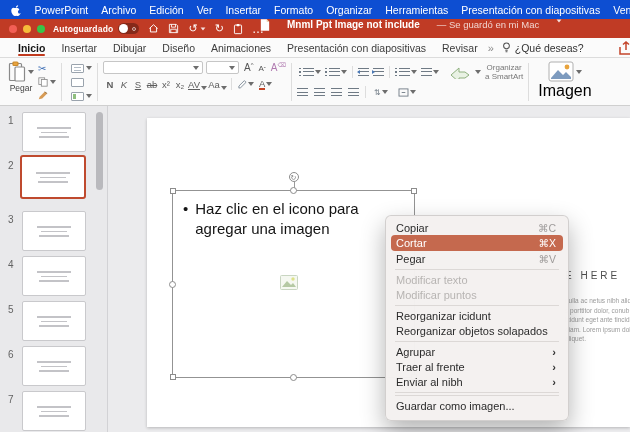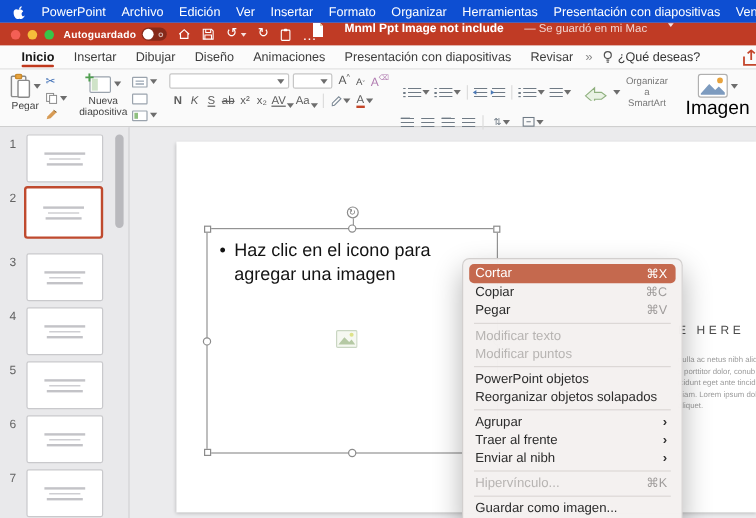--- a/index.html
+++ b/index.html
@@ -259,31 +259,20 @@
         <svg width="10" height="10" viewBox="0 0 12 12">
             <path d="M1 10l4-1 6-6-3-2-6 6z" fill="#d79b55"></path>
             <path d="M8 1l3 2" stroke="#8a6a3a"></path>
           </svg>
       </div>
     </div>
   </div>
   <div class="rsep"></div>
 
   <div class="rgroup">
-    <div class="bigbtn">
-      <div class="icochev">
-        <svg width="22" height="18" viewBox="0 0 22 18">
-            <rect x="4" y="3" width="17" height="13" rx="1" fill="#fff" stroke="#9aa3ad"></rect>
-            <rect x="5.5" y="4.5" width="5" height="10" fill="#cfe3c8"></rect>
-            <path d="M3.5 0v7M0 3.5h7" stroke="#4f9e4f" stroke-width="1.6"></path>
-          </svg>
-        <span class="chev"></span>
-      </div>
-      <span class="lbl"><span>Nueva</span><br><span>diapositiva</span></span>
-    </div>
     <div class="minicol">
       <div class="minirow">
           <span class="mini-ico lines"></span>
           <span class="chev"></span>
         </div>
       <div class="minirow">
           <span class="mini-ico"></span>
         </div>
       <div class="minirow">
           <span class="mini-ico green"></span>
@@ -492,61 +481,57 @@
   <div class="right-body">
       <div>nulla ac netus nibh aliqu</div>
       <div>s porttitor dolor, conub</div>
       <div>icidunt eget ante tincid</div>
       <div>diam. Lorem ipsum dolo</div>
       <div>aliquet.</div>
     </div>
 </div>
 
 <div class="ctxmenu" id="ctxmenu">
+    <div class="cm-item">
+      <span>Copiar</span>
+      <span class="cm-short">⌘C</span>
+    </div>
     <div class="cm-item hl">
       <span>Cortar</span>
       <span class="cm-short">⌘X</span>
     </div>
     <div class="cm-item">
-      <span>Copiar</span>
-      <span class="cm-short">⌘C</span>
-    </div>
-    <div class="cm-item">
       <span>Pegar</span>
       <span class="cm-short">⌘V</span>
     </div>
     <div class="cm-sep"></div>
     <div class="cm-item disabled">
       <span>Modificar texto</span>
     </div>
     <div class="cm-item disabled">
       <span>Modificar puntos</span>
     </div>
     <div class="cm-sep"></div>
     <div class="cm-item">
-      <span>PowerPoint objetos</span>
+      <span>Reorganizar icidunt</span>
     </div>
     <div class="cm-item">
       <span>Reorganizar objetos solapados</span>
     </div>
     <div class="cm-sep"></div>
     <div class="cm-item">
       <span>Agrupar</span>
       <span class="cm-sub">›</span>
     </div>
     <div class="cm-item">
       <span>Traer al frente</span>
       <span class="cm-sub">›</span>
     </div>
     <div class="cm-item">
       <span>Enviar al nibh</span>
       <span class="cm-sub">›</span>
     </div>
     <div class="cm-sep"></div>
-    <div class="cm-item disabled">
-      <span>Hipervínculo...</span>
-      <span class="cm-short">⌘K</span>
-    </div>
     <div class="cm-sep"></div>
     <div class="cm-item">
       <span>Guardar como imagen...</span>
     </div>
   </div>
 
 </body></html>

